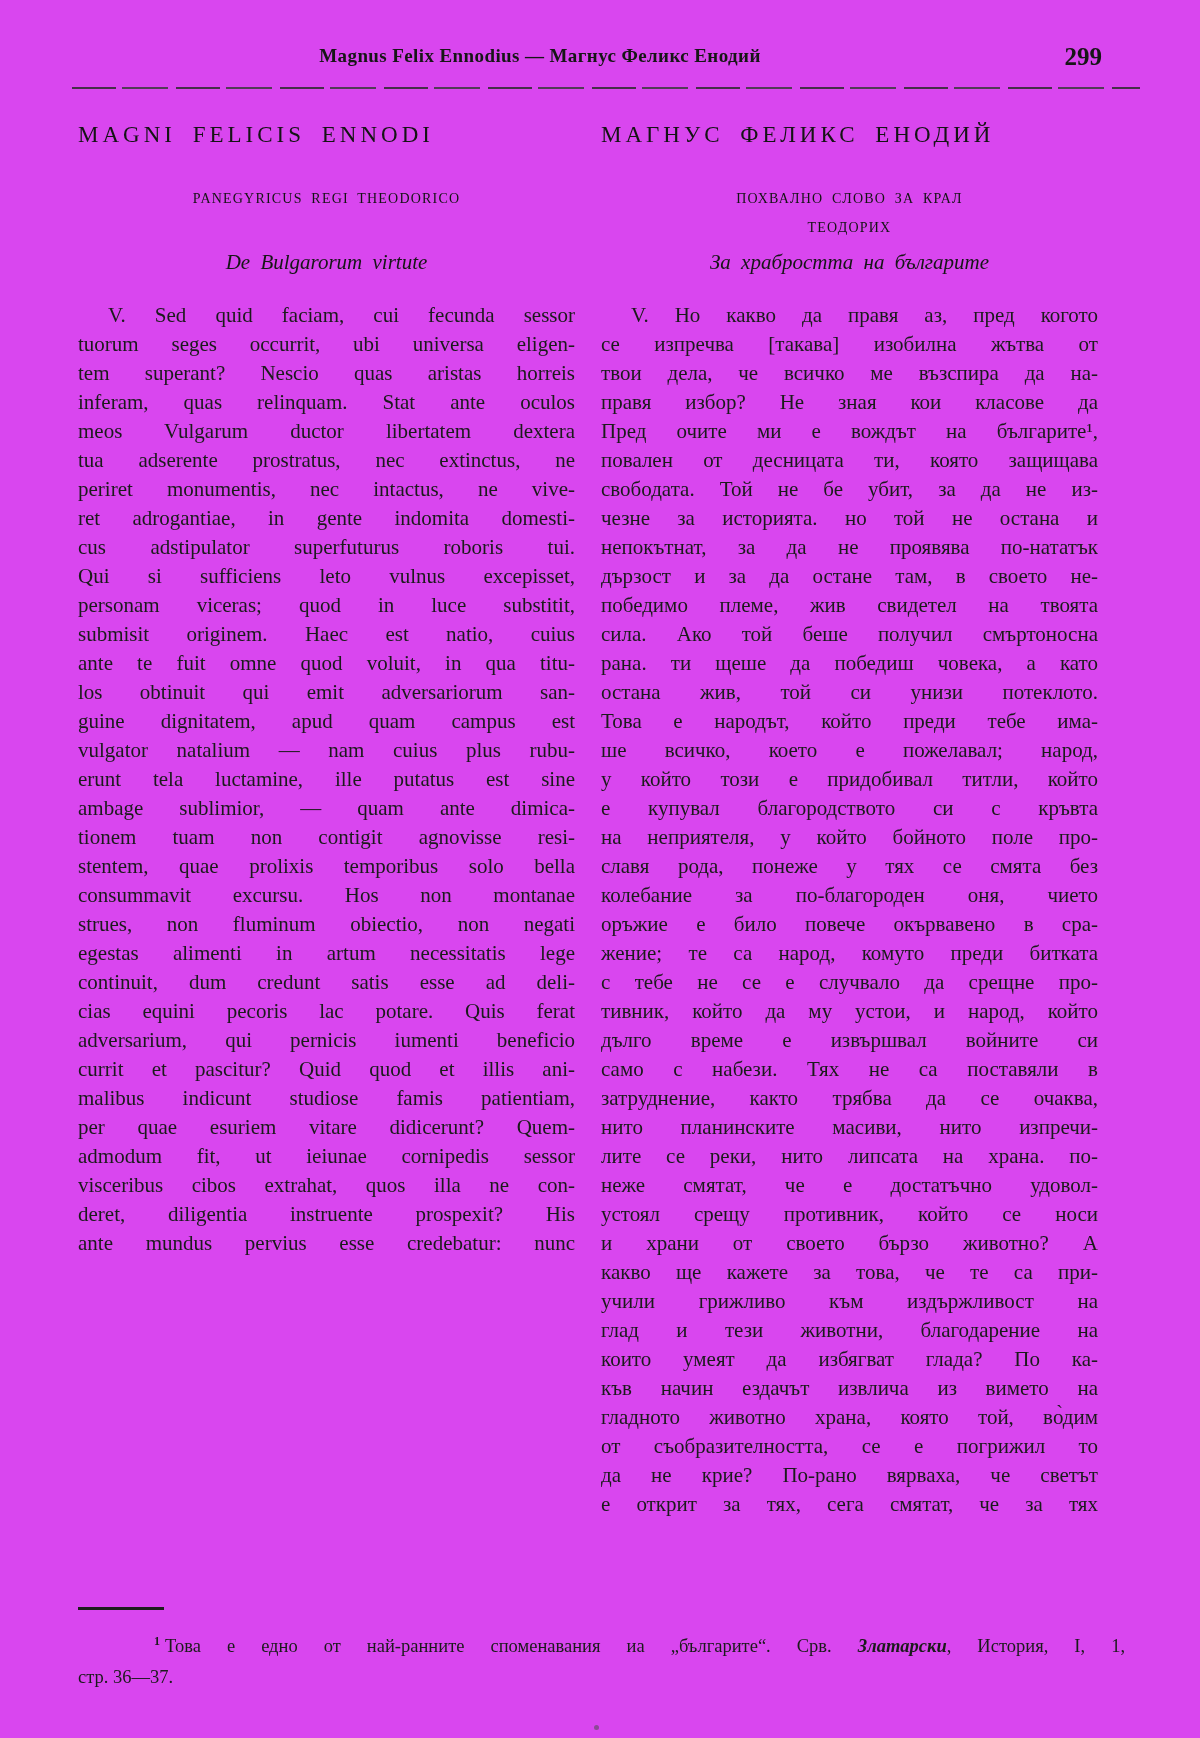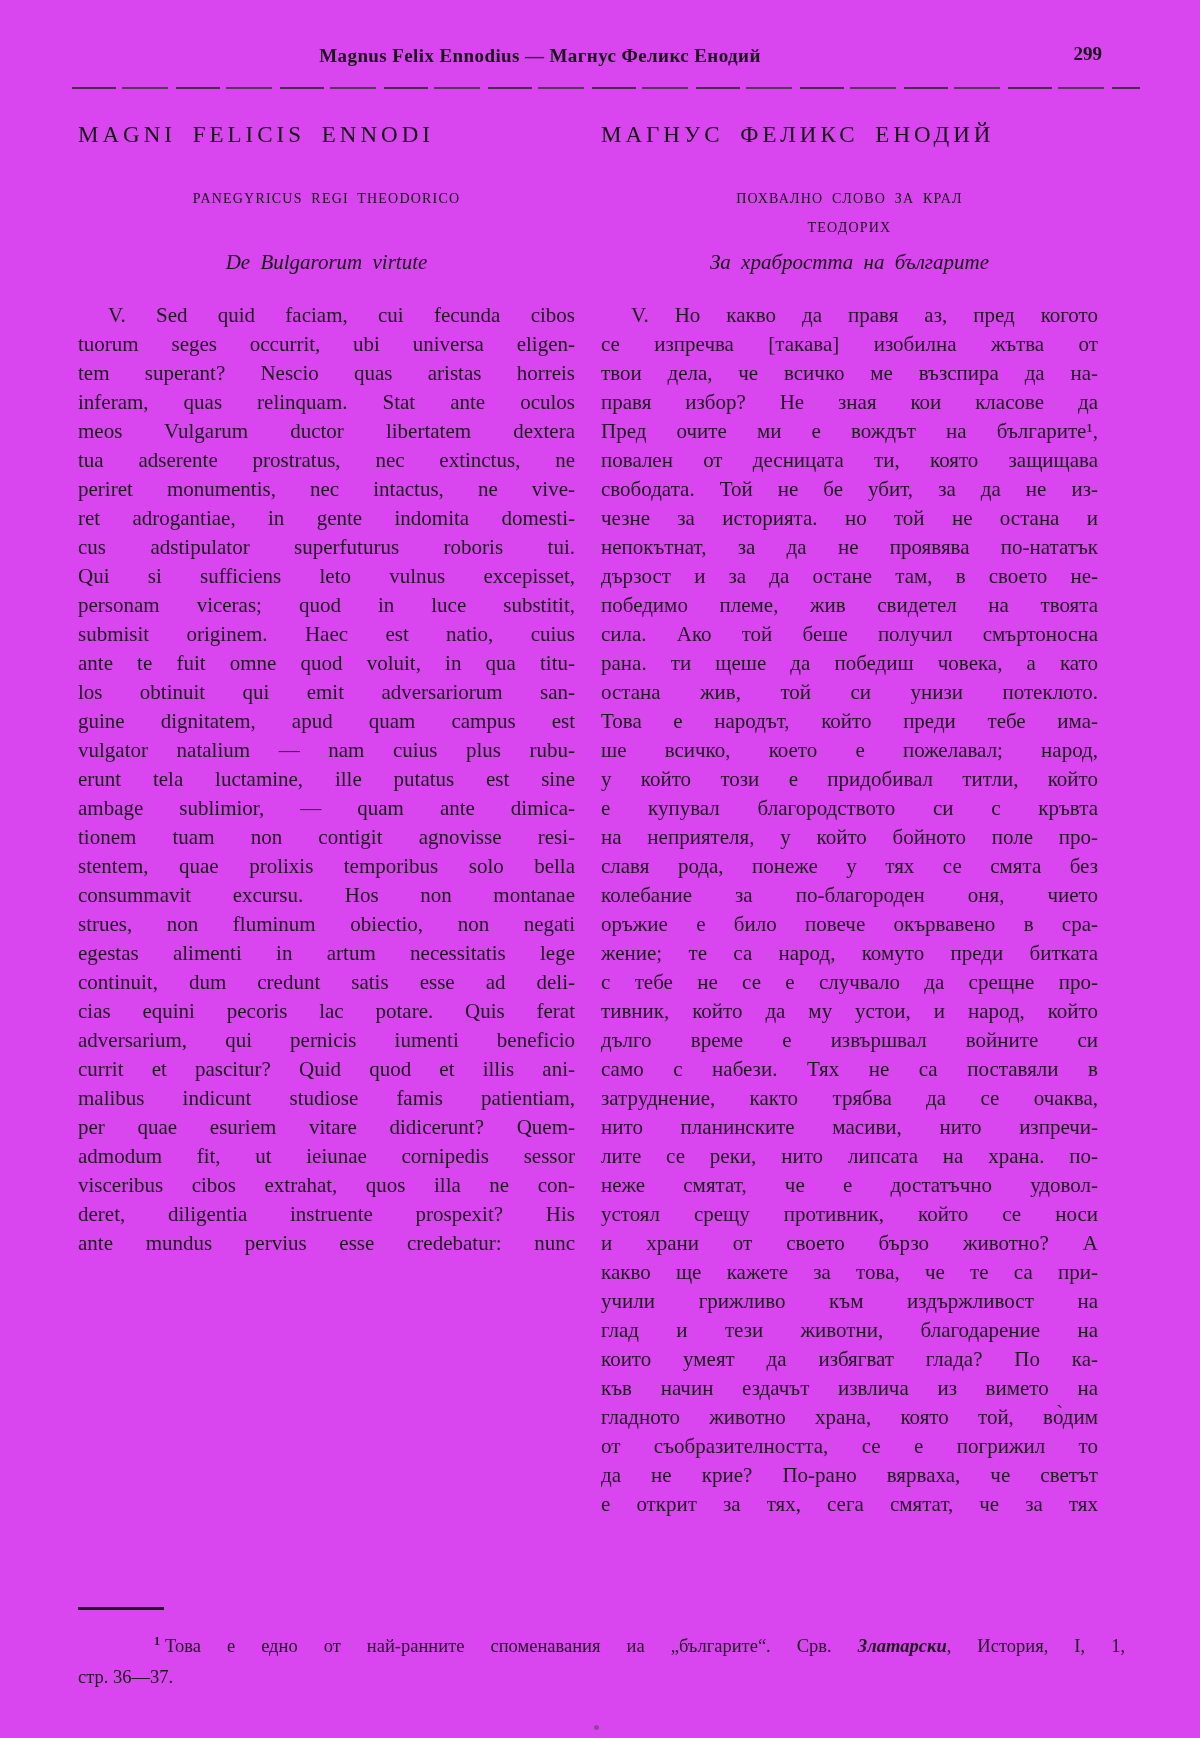--- a/index.html
+++ b/index.html
@@ -19,21 +19,21 @@
     text-align: center;
     font-weight: bold;
     font-size: 19px;
     letter-spacing: 0.4px;
     color: #161616;
   }
   .page-number {
     position: absolute;
     top: 43px; right: 98px;
     font-weight: bold;
-    font-size: 19px;
+    font-size: 25px;
     color: #161616;
   }
   .head-rule {
     position: absolute;
     top: 87px; left: 72px; width: 1068px; height: 2px;
     background: repeating-linear-gradient(90deg,
       #2b2b2b 0 44px, rgba(43,43,43,0) 44px 50px,
       #3a3a3a 50px 96px, rgba(43,43,43,0) 96px 104px);
     opacity: .85;
   }
@@ -129,21 +129,21 @@
 
   <div class="columns">
 
     <div class="col">
       <h2 class="col-title1">MAGNI FELICIS ENNODI</h2>
       <h3 class="col-title2">
         <div>PANEGYRICUS REGI THEODORICO</div>
       </h3>
       <div class="col-subtitle">De Bulgarorum virtute</div>
       <div class="col-body">
-          <div class="tline">V. Sed quid faciam, cui fecunda cibos</div>
+          <div class="tline">V. Sed quid faciam, cui fecunda sessor</div>
           <div class="tline">tuorum seges occurrit, ubi universa eligen-</div>
           <div class="tline">tem superant? Nescio quas aristas horreis</div>
           <div class="tline">inferam, quas relinquam. Stat ante oculos</div>
           <div class="tline">meos Vulgarum ductor libertatem dextera</div>
           <div class="tline">tua adserente prostratus, nec extinctus, ne</div>
           <div class="tline">periret monumentis, nec intactus, ne vive-</div>
           <div class="tline">ret adrogantiae, in gente indomita domesti-</div>
           <div class="tline">cus adstipulator superfuturus roboris tui.</div>
           <div class="tline">Qui si sufficiens leto vulnus excepisset,</div>
           <div class="tline">personam viceras; quod in luce substitit,</div>

